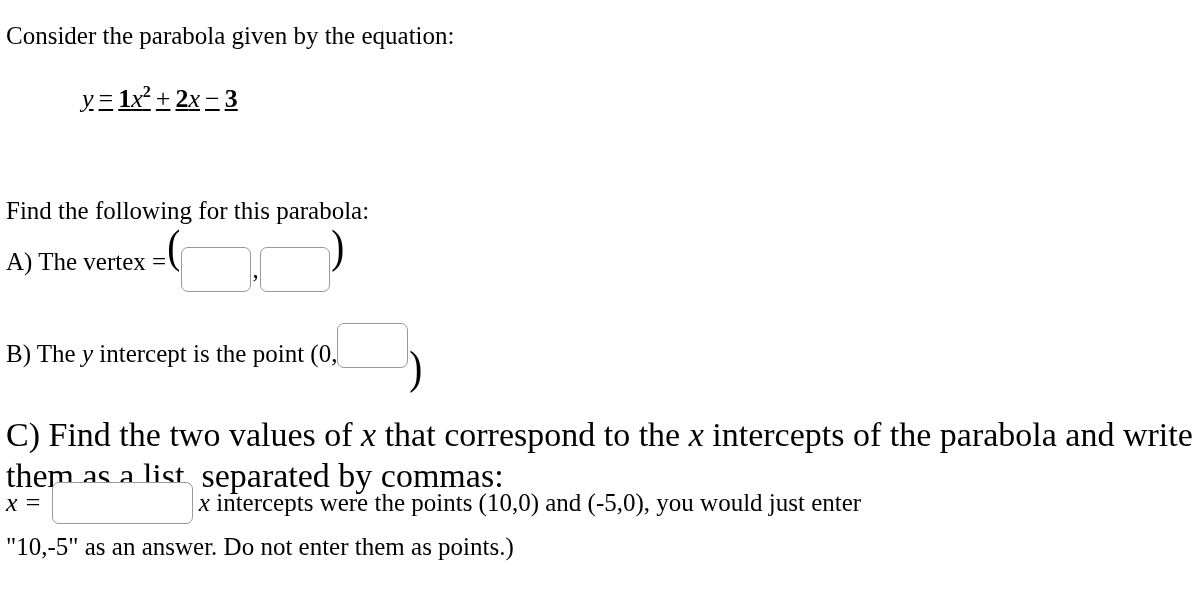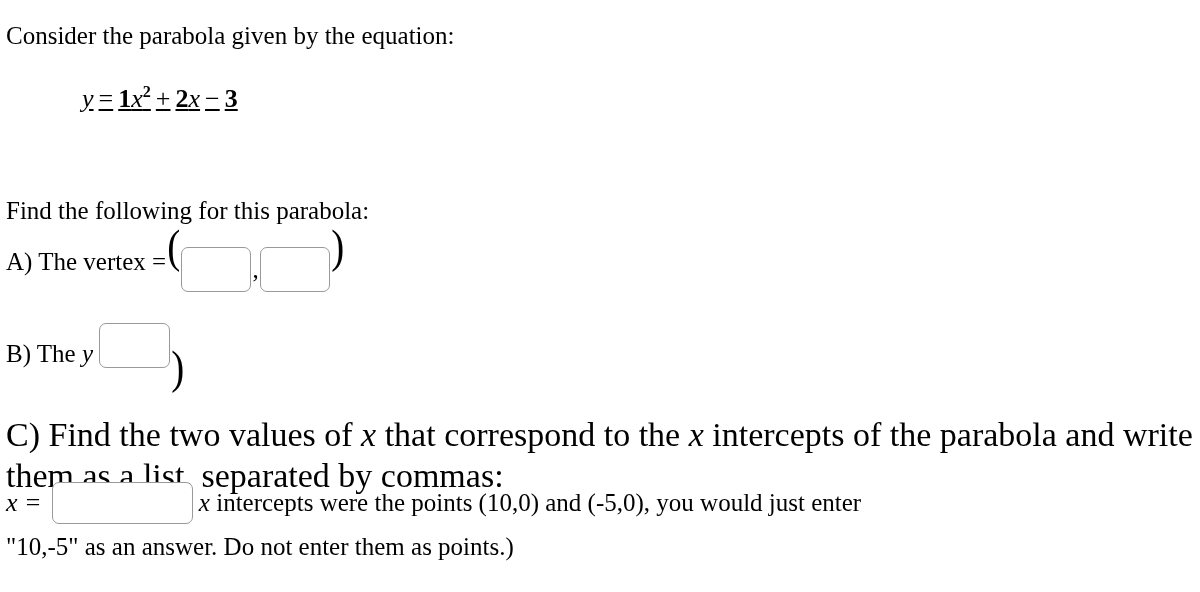--- a/index.html
+++ b/index.html
@@ -176,21 +176,21 @@
   <div class="line" id="part-a-line">
     <span>A) The vertex =</span>
     <span class="paren">(</span>
     <input class="answer-box box-vertex" type="text" placeholder="" style="">
     <span class="comma-sep">,</span>
     <input class="answer-box box-vertex" type="text" placeholder="" style="">
     <span class="paren">)</span>
   </div>
 
   <div class="line" id="part-b-line">
-    <span>B) The</span>&nbsp;<span class="mvar">y</span>&nbsp;
+    <span>B) The</span>&nbsp;<span class="mvar">y</span>&nbsp;<span>intercept is the point (0,</span>
     <input class="answer-box box-yint" type="text" placeholder="" style="">
     <span class="paren">)</span>
   </div>
 
   <div id="part-c-block">
     <p id="part-c-text"><span>C) Find the two values of</span> <span class="mvar">x</span> <span>that correspond to the</span> <span class="mvar">x</span> <span>intercepts of the parabola and write them as a list, separated by commas:</span></p>
   </div>
 
   <div id="part-c-answer-row">
     <span class="xeq mvar">x =</span>

